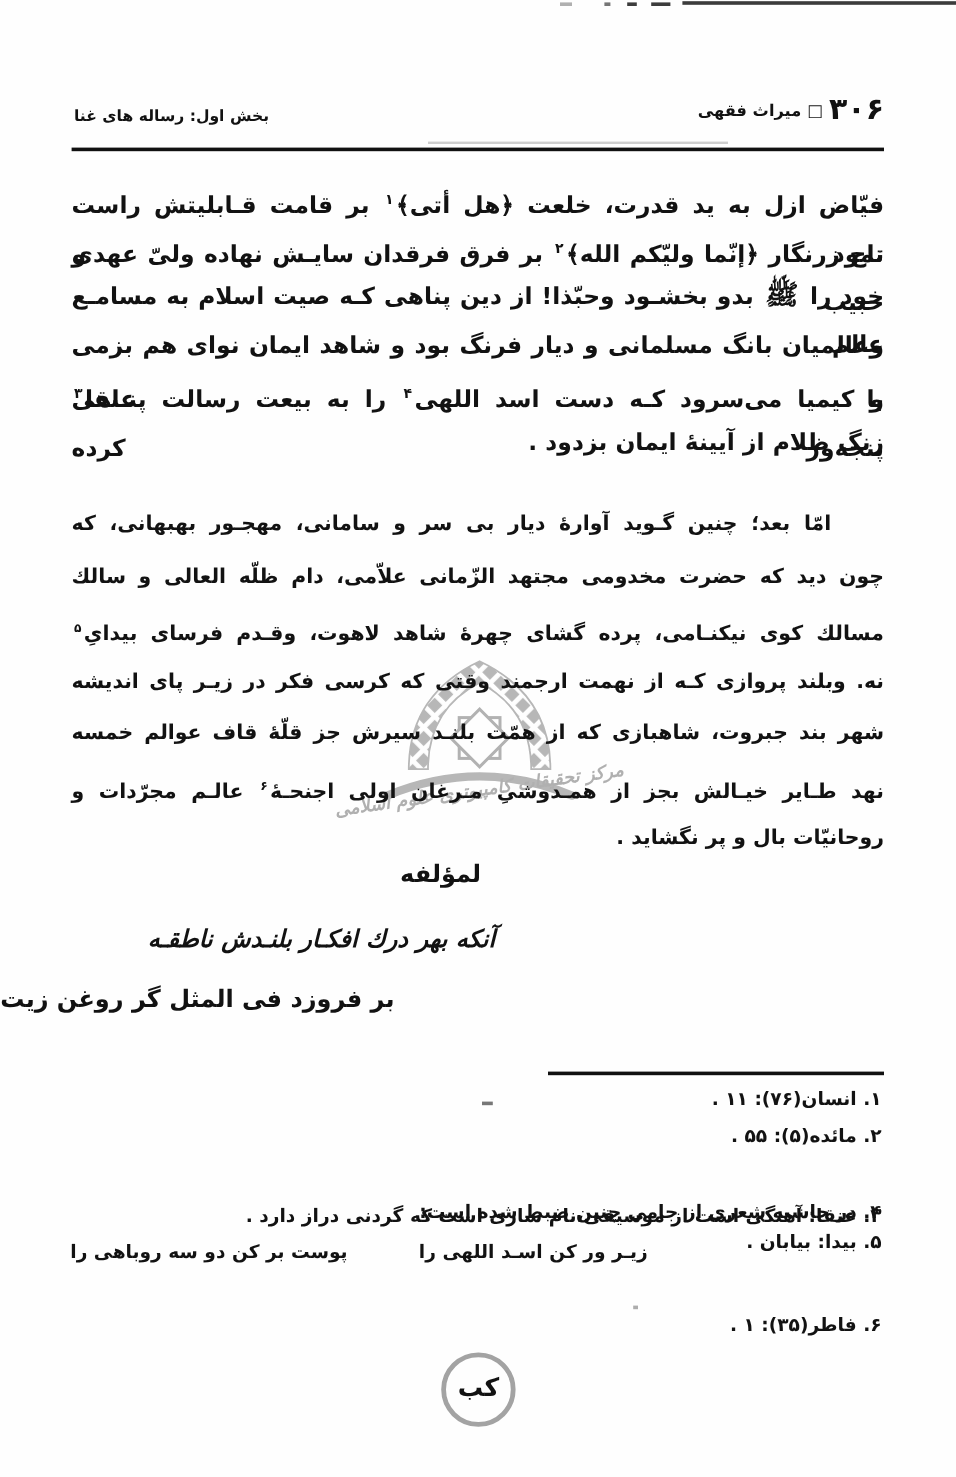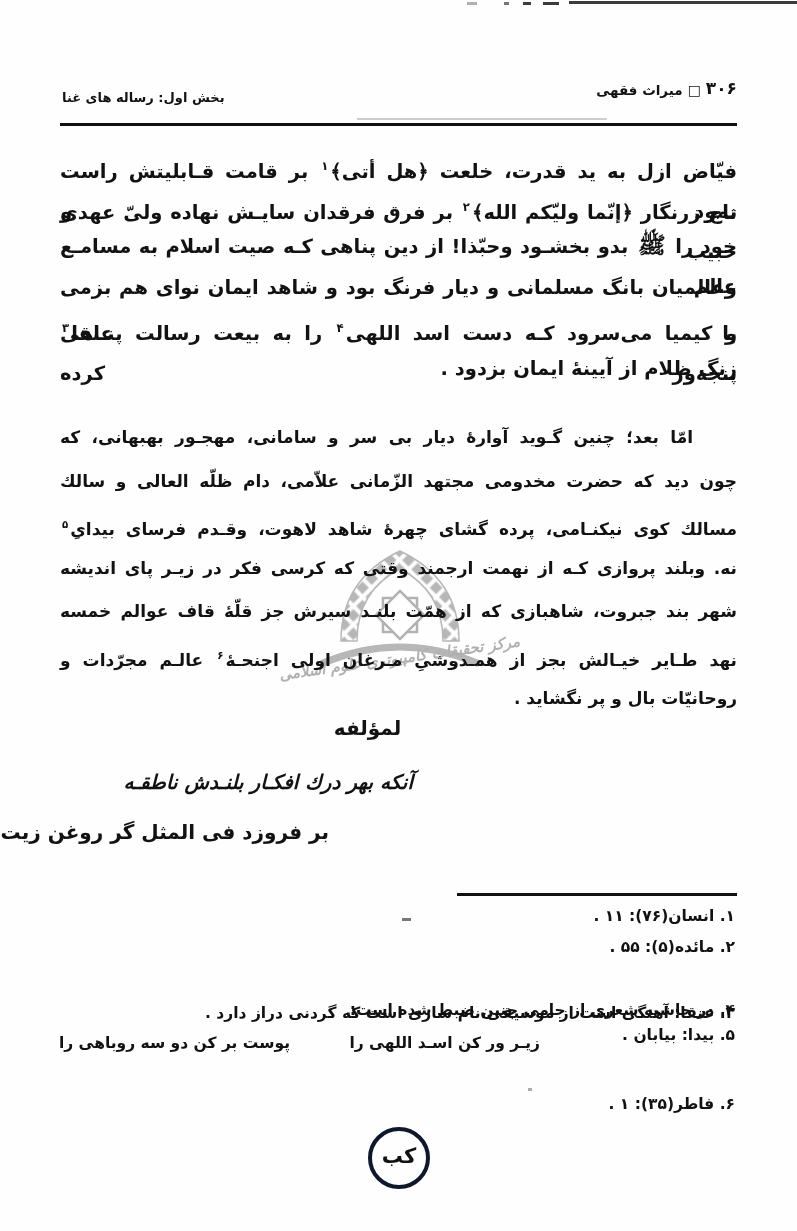--- a/index.html
+++ b/index.html
@@ -6,21 +6,21 @@
   .page{
     position:relative;width:797px;height:1231px;margin:0 auto;
     background:#fefefe;overflow:hidden;
     font-family:"DejaVu Sans",sans-serif;direction:rtl;color:#121212;
   }
   
   .scan-strip{position:absolute;background:#3c3c3c;}
   
   .hdr-left{position:absolute;left:62px;top:90px;font-size:13px;font-weight:700;direction:rtl;text-align:center;}
   .hdr-right{position:absolute;right:60px;top:78px;display:flex;direction:rtl;align-items:center;gap:5px;}
-  .hdr-right .pnum{font-size:17px;font-weight:700;letter-spacing:2px;line-height:1;}
+  .hdr-right .pnum{font-size:25px;font-weight:700;letter-spacing:2px;line-height:1;}
   .hdr-right .sq{font-size:14px;font-weight:700;line-height:1;margin-top:4px;}
   .hdr-right .btitle{font-size:13.5px;font-weight:700;margin-top:4px;}
   .hdr-rule{position:absolute;left:60px;right:60px;top:123px;height:2.5px;background:#111;}
   .hdr-rule-ghost{position:absolute;right:190px;top:118px;width:250px;height:2px;background:#b9b9b9;opacity:.7;}
   
   .para{position:absolute;left:60px;right:60px;z-index:2;font-weight:700;}
   .p1{top:146px;font-size:19.5px;}
   .p1 .l{height:40.5px;line-height:40px;text-align:justify;text-align-last:justify;}
   .p2{top:416px;font-size:17px;}
   .p2 .l{height:43.5px;line-height:43px;text-align:justify;text-align-last:justify;}
@@ -37,21 +37,21 @@
   
   .watermark{position:absolute;left:283px;top:545px;width:236px;height:160px;z-index:1;opacity:.85;}
   .wm-text{position:absolute;left:-2px;top:104px;width:240px;color:#a3a3a3;font-size:15px;font-weight:700;
     white-space:nowrap;transform:rotate(-8deg);letter-spacing:1px;font-style:italic;}
   
   .fn-rule{position:absolute;right:60px;top:893px;width:280px;height:2.5px;background:#111;z-index:2;}
   .fn{position:absolute;right:62px;font-size:15.5px;font-weight:700;white-space:nowrap;text-align:right;z-index:2;}
   .fn-poem-part{position:absolute;font-size:15.5px;font-weight:700;white-space:nowrap;z-index:2;}
   .artifact-dash{position:absolute;background:#777;}
   
-  .roundel{position:absolute;left:368px;top:1127px;width:54px;height:54px;border:4px solid #0f172a;
+  .roundel{position:absolute;left:368px;top:1127px;width:54px;height:54px;border:4px solid #a3a3a3;
     border-radius:50%;display:flex;align-items:center;justify-content:center;z-index:2;}
   .roundel span{font-size:21px;font-weight:700;margin-top:-4px;}
 </style>
 </head>
 <body>
 
 <div class="page">
 
   <div class="scan-strip" style="top:1px;right:0;width:228px;height:3px;"></div>
   <div class="scan-strip" style="top:2px;right:238px;width:16px;height:3px;"></div>

